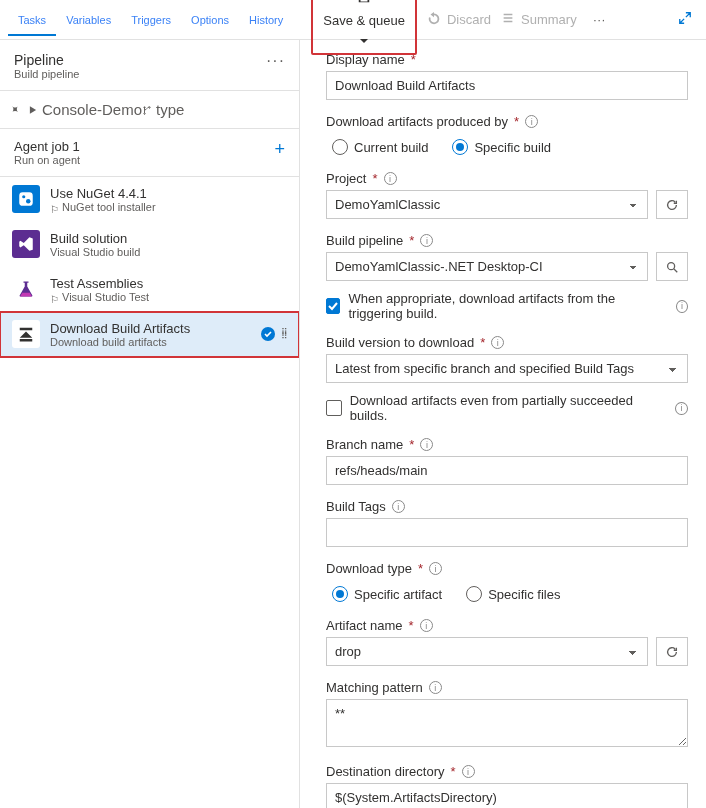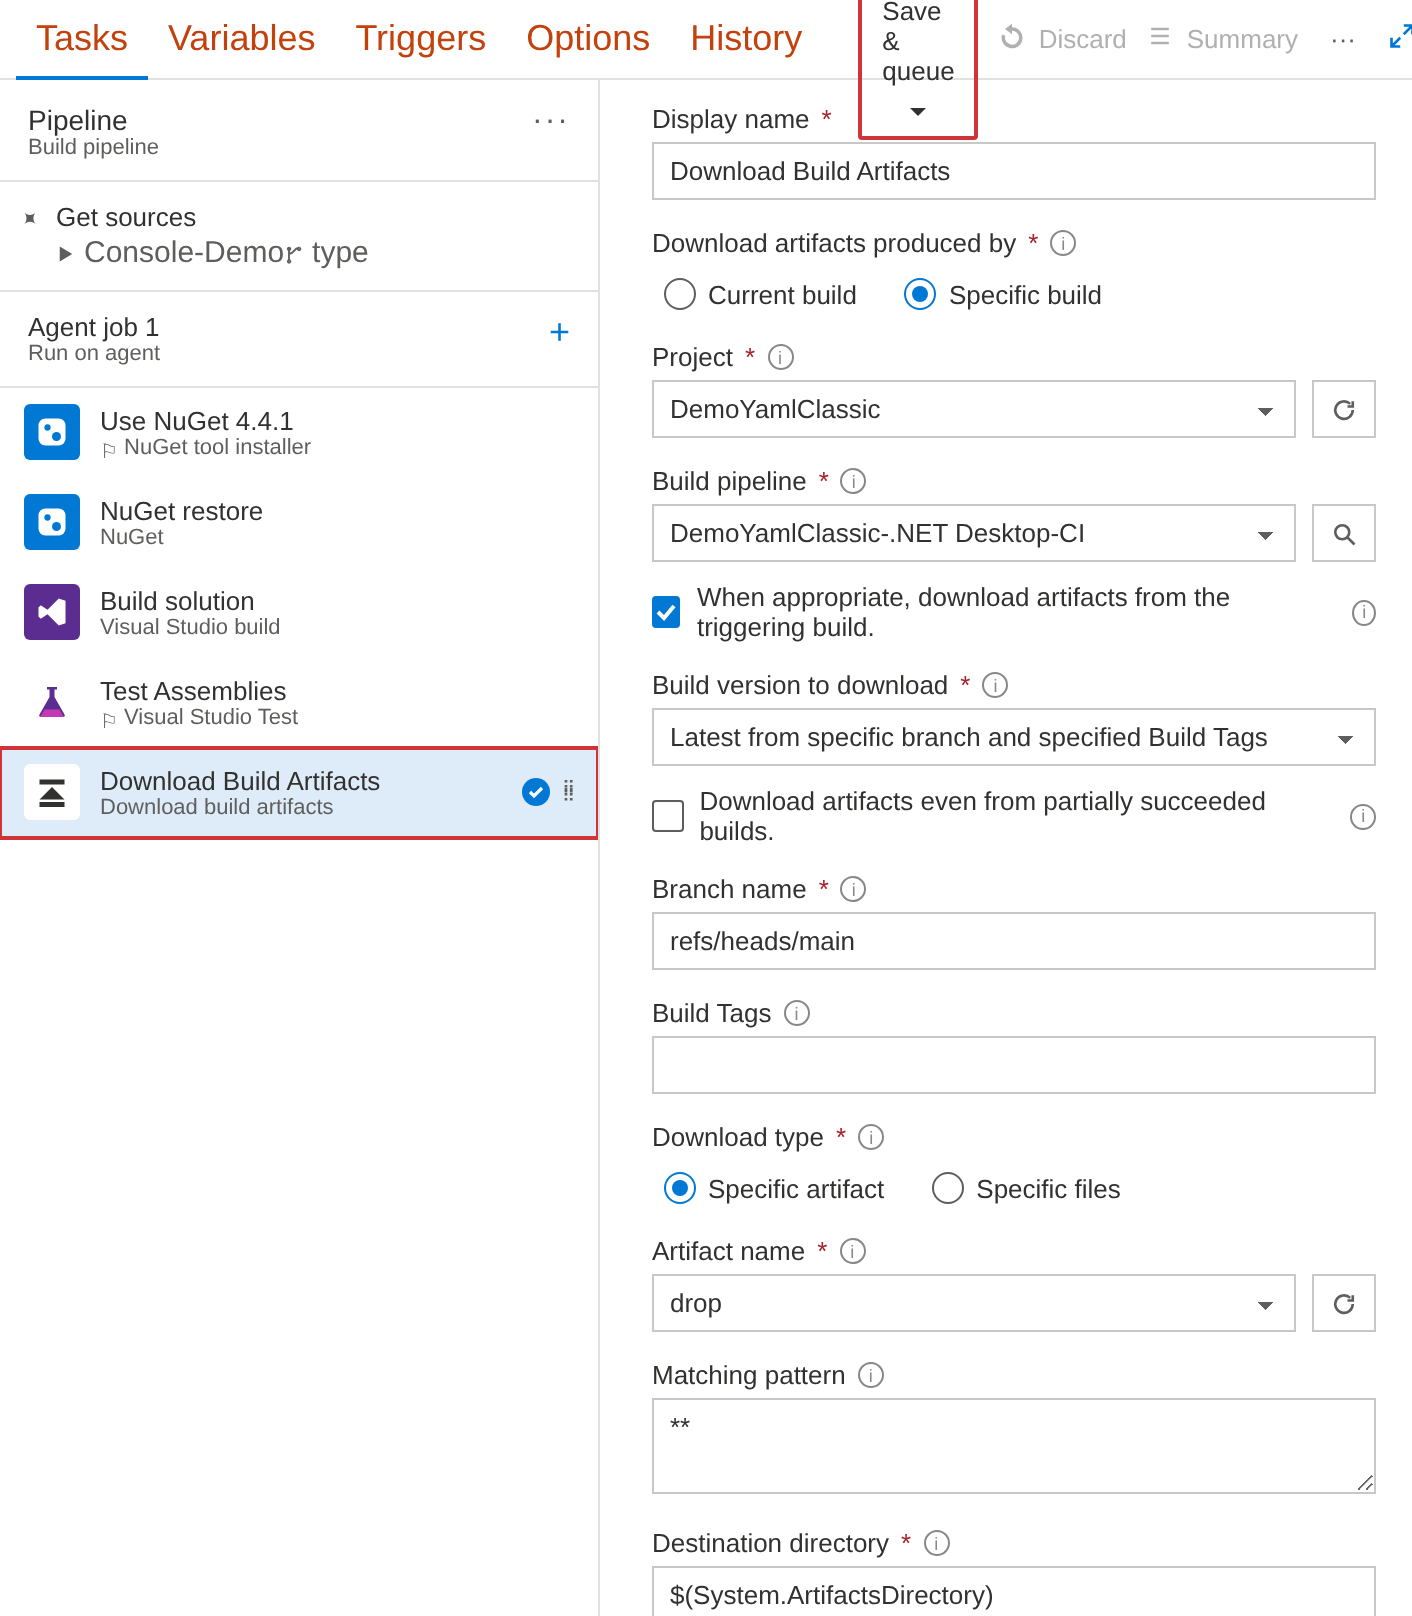--- a/index.html
+++ b/index.html
@@ -15,22 +15,22 @@
   .app { display: flex; flex-direction: column; height: 100%; }
   .tabbar {
     display: flex;
     align-items: center;
     border-bottom: 1px solid #e1e1e1;
     height: 40px;
   }
   .tabs { display: flex; padding-left: 8px; }
   .tab {
     padding: 10px 10px 8px;
-    font-size: 18px;
-    color: #c2410c;
+    font-size: 11px;
+    color: #3b82f6;
     cursor: pointer;
     border-bottom: 2px solid transparent;
   }
   .tab.active { border-bottom-color: #0078d4; font-weight: 400; }
   .cmdarea { display: flex; align-items: center; margin-left: 18px; gap: 10px; flex: 1; }
   .savequeue {
     display: inline-flex;
     align-items: center;
     gap: 6px;
     padding: 4px 10px;
@@ -229,21 +229,20 @@
       <div class="pipeline-hdr">
         <div>
           <div class="title">Pipeline</div>
           <div class="sub">Build pipeline</div>
         </div>
         <div class="dots">···</div>
       </div>
 
       <div class="getsources">
         <span class="plus-icon">✦</span>
-        <div class="name">Get sources</div>
         <div class="meta">
           <span class="tag">
             <svg width="10" height="10" viewBox="0 0 16 16">
                 <path fill="#605e5c" d="M3 2l10 6-10 6V2z"></path>
               </svg>
             <span>Console-Demo</span>
           </span>
           <span class="tag">
             <svg width="10" height="10" viewBox="0 0 16 16">
                 <path fill="none" stroke="#605e5c" stroke-width="1.5" d="M4 3v10M4 8c4 0 4-5 8-5M12 3a1 1 0 1 0 .1 0M4 3a1 1 0 1 0 .1 0M4 13a1 1 0 1 0 .1 0"></path>
@@ -268,33 +267,20 @@
               <circle cx="6" cy="6" r="1.4" fill="#0078d4"></circle>
               <circle cx="10" cy="10" r="2" fill="#0078d4"></circle>
             </svg>
         </div>
         <div class="txt">
           <div class="t">Use NuGet 4.4.1</div>
           <div class="s"><span class="link-indicator">⚐</span> <span>NuGet tool installer</span></div>
         </div>
       </div>
 
-      <div class="task">
-        <div class="iconbox" style="background:#0078d4">
-          <svg width="18" height="18" viewBox="0 0 16 16">
-              <rect x="2" y="2" width="12" height="12" rx="3" fill="#fff"></rect>
-              <circle cx="6" cy="6" r="1.4" fill="#0078d4"></circle>
-              <circle cx="10" cy="10" r="2" fill="#0078d4"></circle>
-            </svg>
-        </div>
-        <div class="txt">
-          <div class="t">NuGet restore</div>
-          <div class="s">NuGet</div>
-        </div>
-      </div>
 
       <div class="task">
         <div class="iconbox" style="background:#5c2d91">
           <svg width="18" height="18" viewBox="0 0 16 16">
               <path fill="#fff" d="M11 2l3 1v10l-3 1-5-5-3 2-1-1V6l1-1 3 2 5-5z"></path>
             </svg>
         </div>
         <div class="txt">
           <div class="t">Build solution</div>
           <div class="s">Visual Studio build</div>

